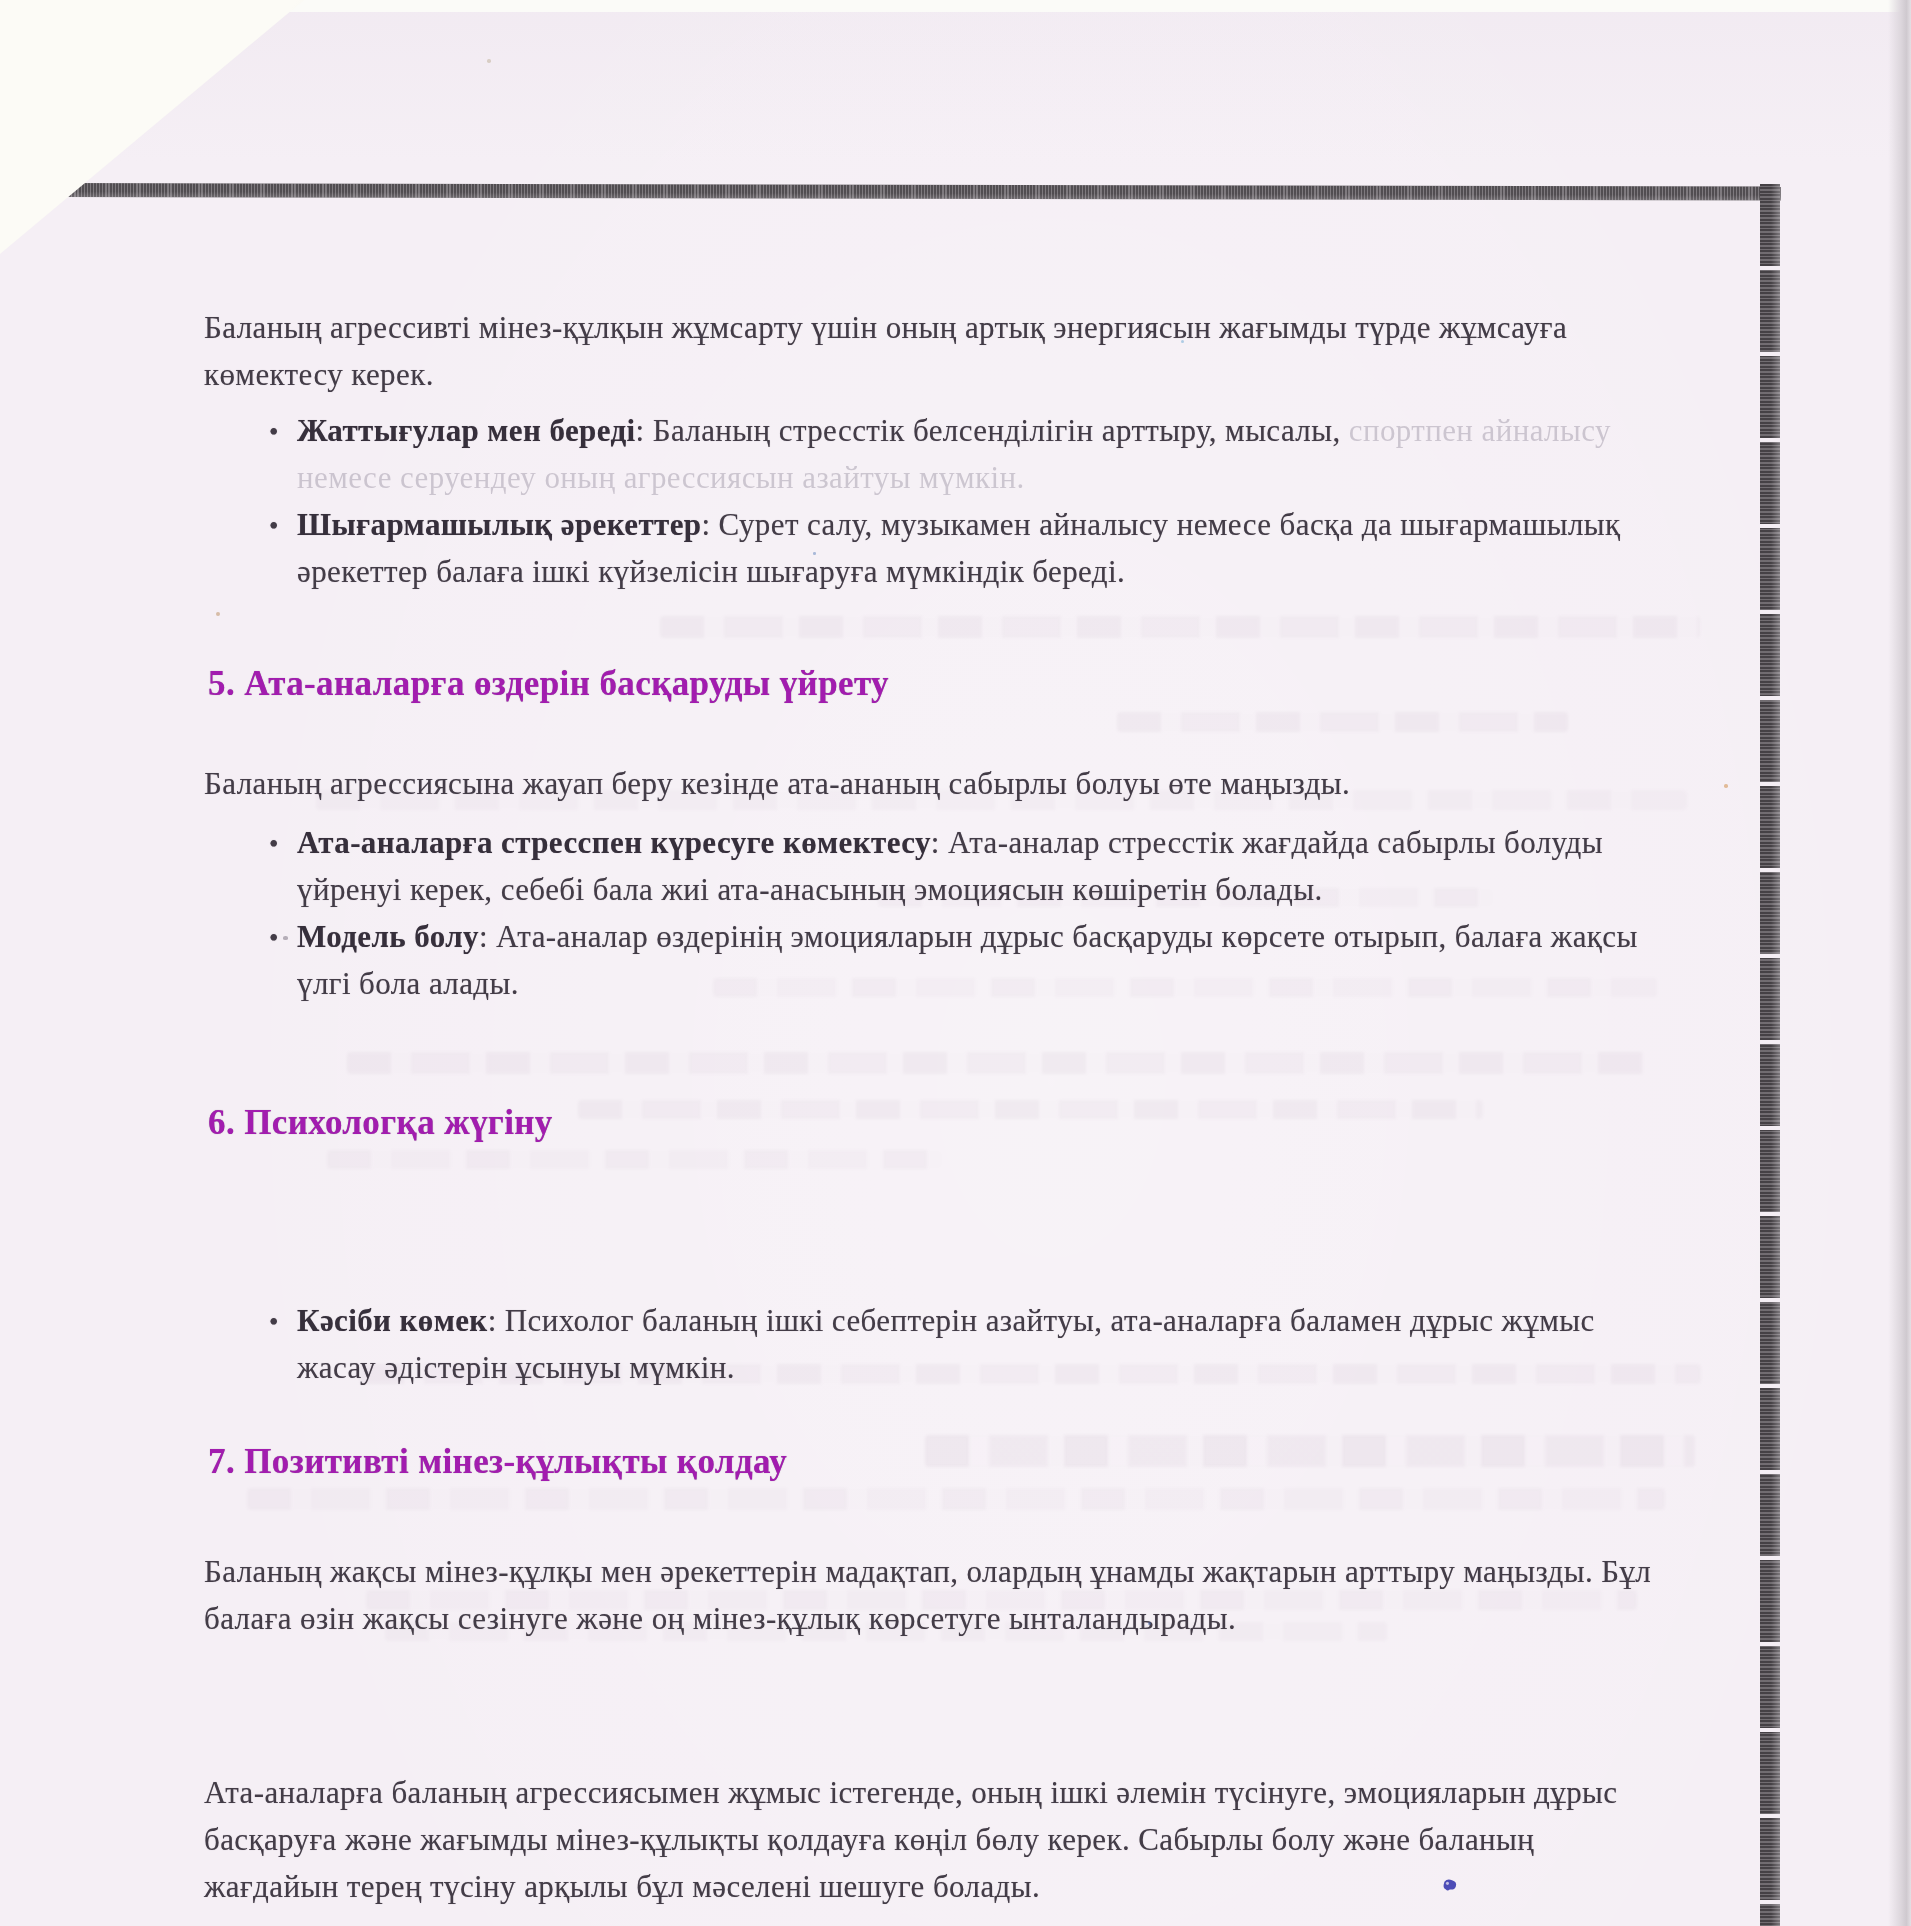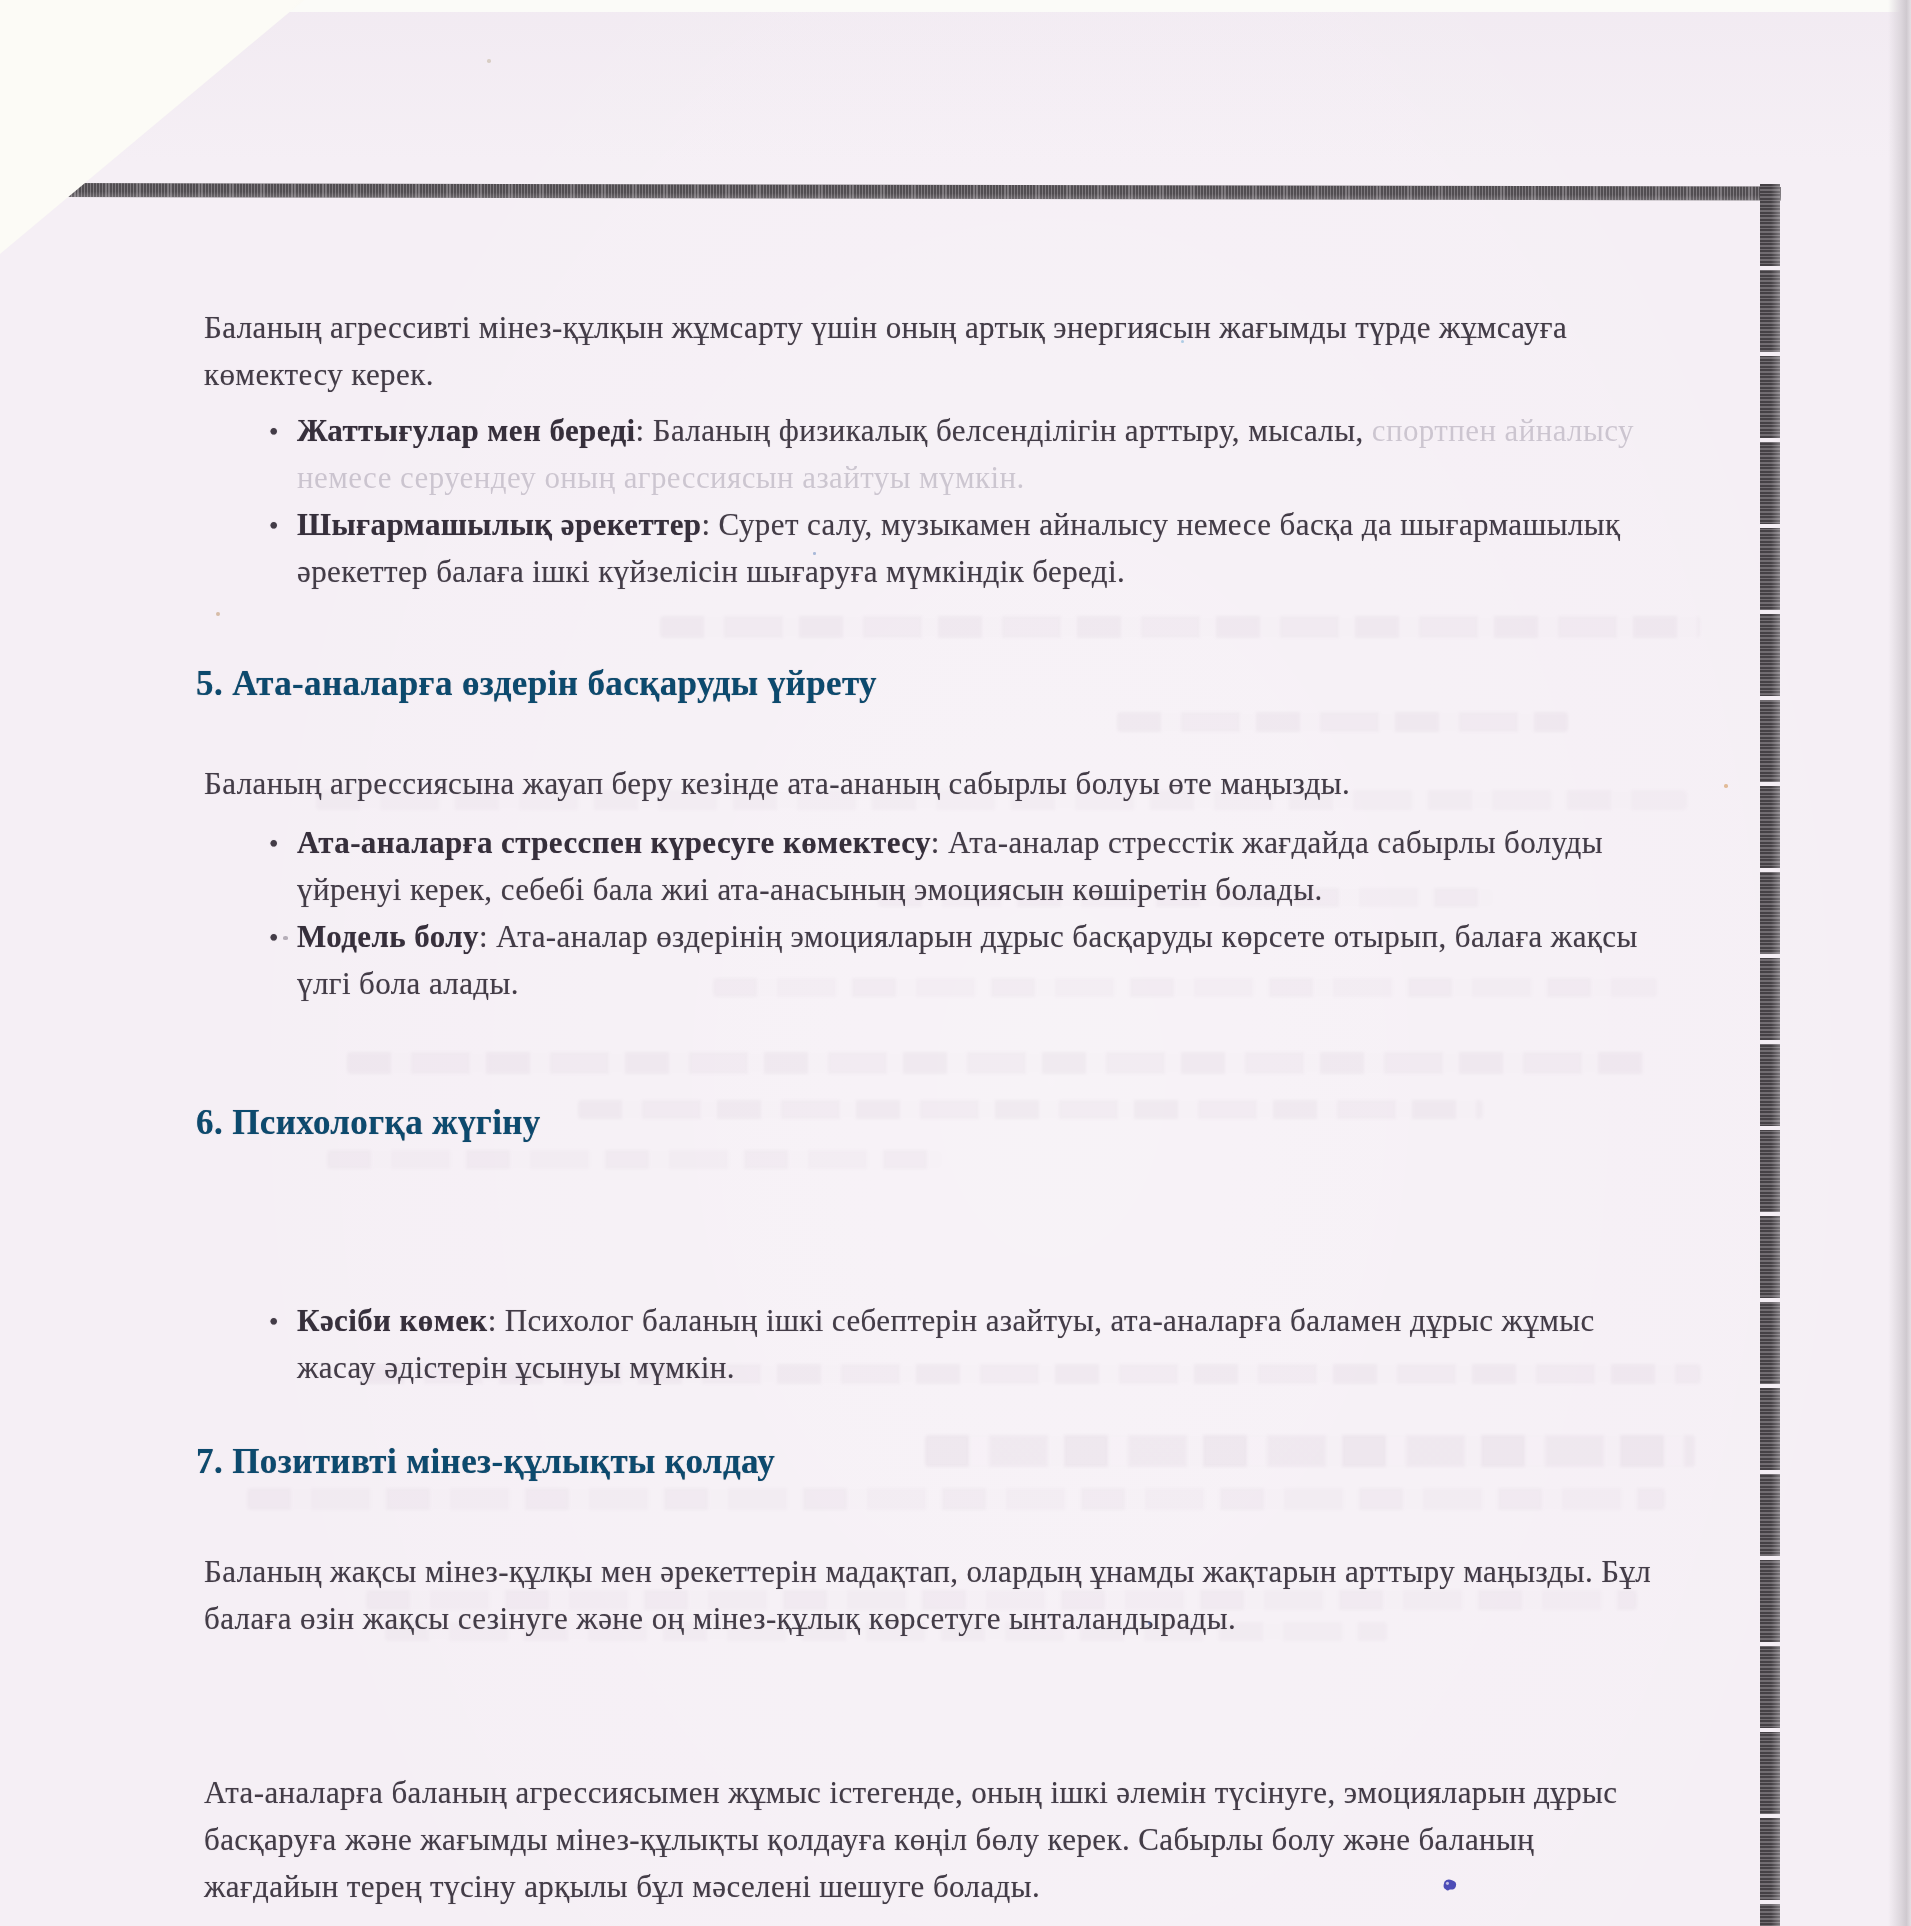--- a/index.html
+++ b/index.html
@@ -53,22 +53,22 @@
     filter:drop-shadow(5.4px 6.2px 6.2px rgba(95,88,100,.55));
   }
   
   .txt{
     position:absolute; left:204px; width:1472px;
     color:#433c47; font-size:31px; line-height:47px;
     letter-spacing:0.4px; text-align:left;
     text-shadow:0 0 0.8px rgba(67,60,71,.45);
   }
   .hd{
-    position:absolute; left:196px; width:1472px;
-    color:#0c4a6e; font-size:35px; font-weight:bold; line-height:1.1;
+    position:absolute; left:208px; width:1472px;
+    color:#a21caf; font-size:35px; font-weight:bold; line-height:1.1;
     letter-spacing:0.4px; text-shadow:0 0 0.8px rgba(51,45,56,.5);
   }
   ul.blist{list-style:none; margin:0; padding:0;}
   ul.blist li{position:relative; padding-left:93px; margin:0;}
   ul.blist li .dot{
     position:absolute; left:65px; top:2.3px; font-size:27px; color:#433c47;
   }
   .b{font-weight:bold; color:#362f3b;}
   .faded{opacity:.34; color:#7d7488; text-shadow:none;}
   
@@ -108,21 +108,21 @@
   <div class="ghost" style="left:925px;top:1435px;width:770px;height:32px;opacity:.12;"></div>
   <div class="ghost" style="left:247px;top:1488px;width:1418px;height:22.3px;opacity:.08;"></div>
   <div class="ghost" style="left:366px;top:1590px;width:1271px;height:20px;opacity:.08;"></div>
   <div class="ghost" style="left:385px;top:1622px;width:1002px;height:19px;opacity:.07;"></div>
 
   <p class="txt" style="top:273px;">Баланың агрессивті мінез-құлқын жұмсарту үшін оның артық энергиясын жағымды түрде жұмсауға көмектесу керек.</p>
 
   <ul class="blist txt" style="top:407px;">
     <li>
       <span class="dot">•</span>
-      <span class="b">Жаттығулар мен береді</span><span>: Баланың физикалық белсенділігін арттыру, мысалы, </span><span class="faded">спортпен айналысу немесе серуендеу оның агрессиясын азайтуы мүмкін.</span>
+      <span class="b">Жаттығулар мен береді</span><span>: Баланың стресстік белсенділігін арттыру, мысалы, </span><span class="faded">спортпен айналысу немесе серуендеу оның агрессиясын азайтуы мүмкін.</span>
     </li>
     <li>
       <span class="dot">•</span>
       <span class="b">Шығармашылық әрекеттер</span><span>: Сурет салу, музыкамен айналысу немесе басқа да шығармашылық әрекеттер балаға ішкі күйзелісін шығаруға мүмкіндік береді.</span>
     </li>
   </ul>
 
   <h2 class="hd" style="top:636px;">5. Ата-аналарға өздерін басқаруды үйрету</h2>
   <p class="txt" style="top:729px;">Баланың агрессиясына жауап беру кезінде ата-ананың сабырлы болуы өте маңызды.</p>
 

